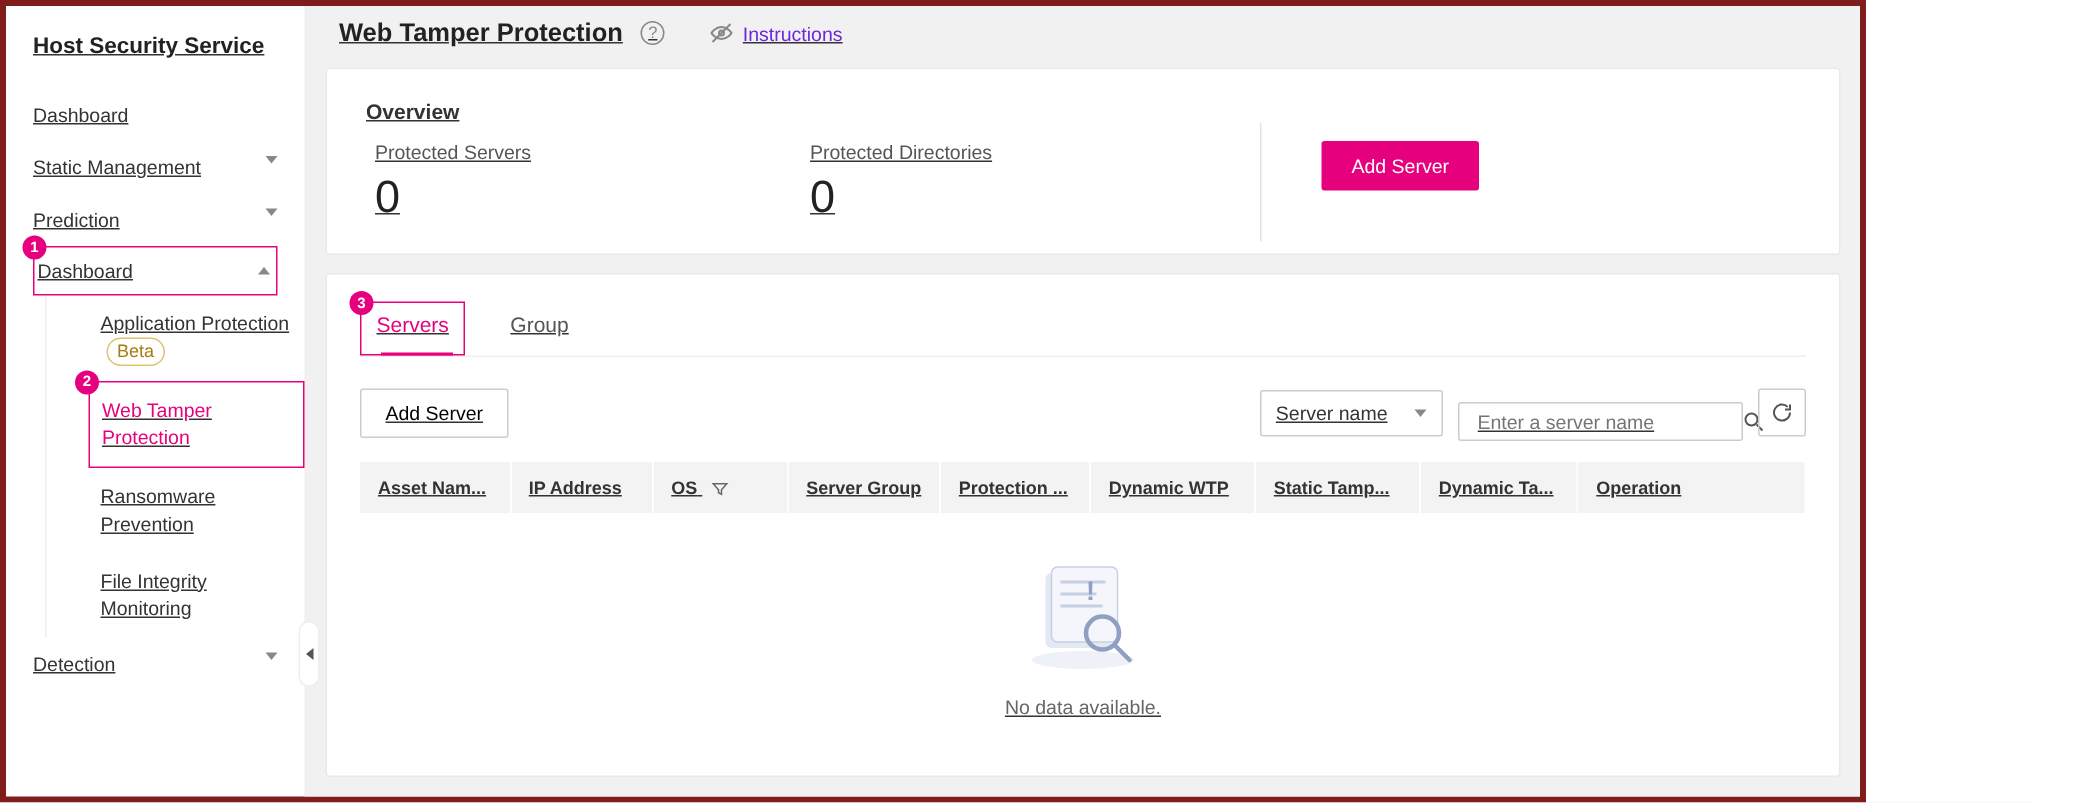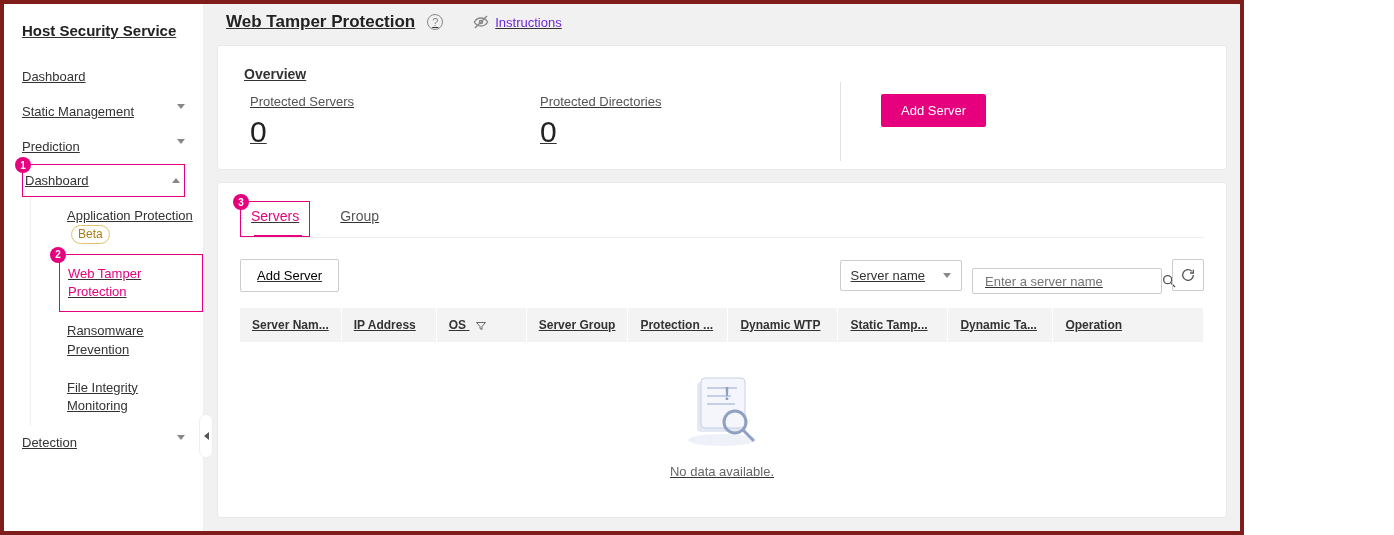--- a/index.html
+++ b/index.html
@@ -198,21 +198,21 @@
             <svg width="16" height="16" viewBox="0 0 24 24">
                 <path fill="none" stroke="#555" stroke-width="2" d="M20 12a8 8 0 1 1-2.34-5.66M20 4v5h-5"></path>
               </svg>
           </div>
         </div>
       </div>
 
       <table class="tbl">
         <thead>
           <tr>
-            <th style="width:100px">Server Nam...</th>
+            <th style="width:100px">Asset Nam...</th>
             <th style="width:95px">IP Address</th>
             <th style="width:90px">
               <span>OS</span>
               <svg class="funnel" width="12" height="12" viewBox="0 0 24 24" style="display:inline-block;vertical-align:middle">
                   <path fill="none" stroke="#666" stroke-width="2" d="M3 5h18l-7 8v6l-4-2v-4z"></path>
                 </svg>
             </th>
             <th style="width:100px">Server Group</th>
             <th style="width:100px">Protection ...</th>
             <th style="width:110px">Dynamic WTP</th>

